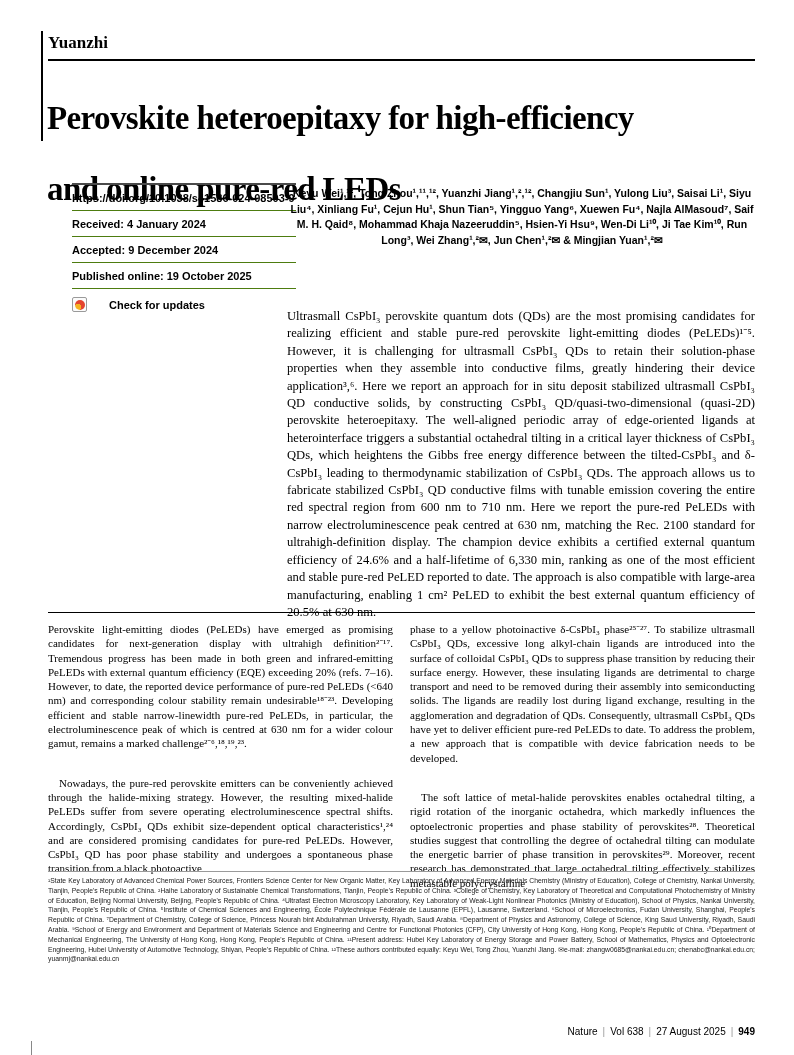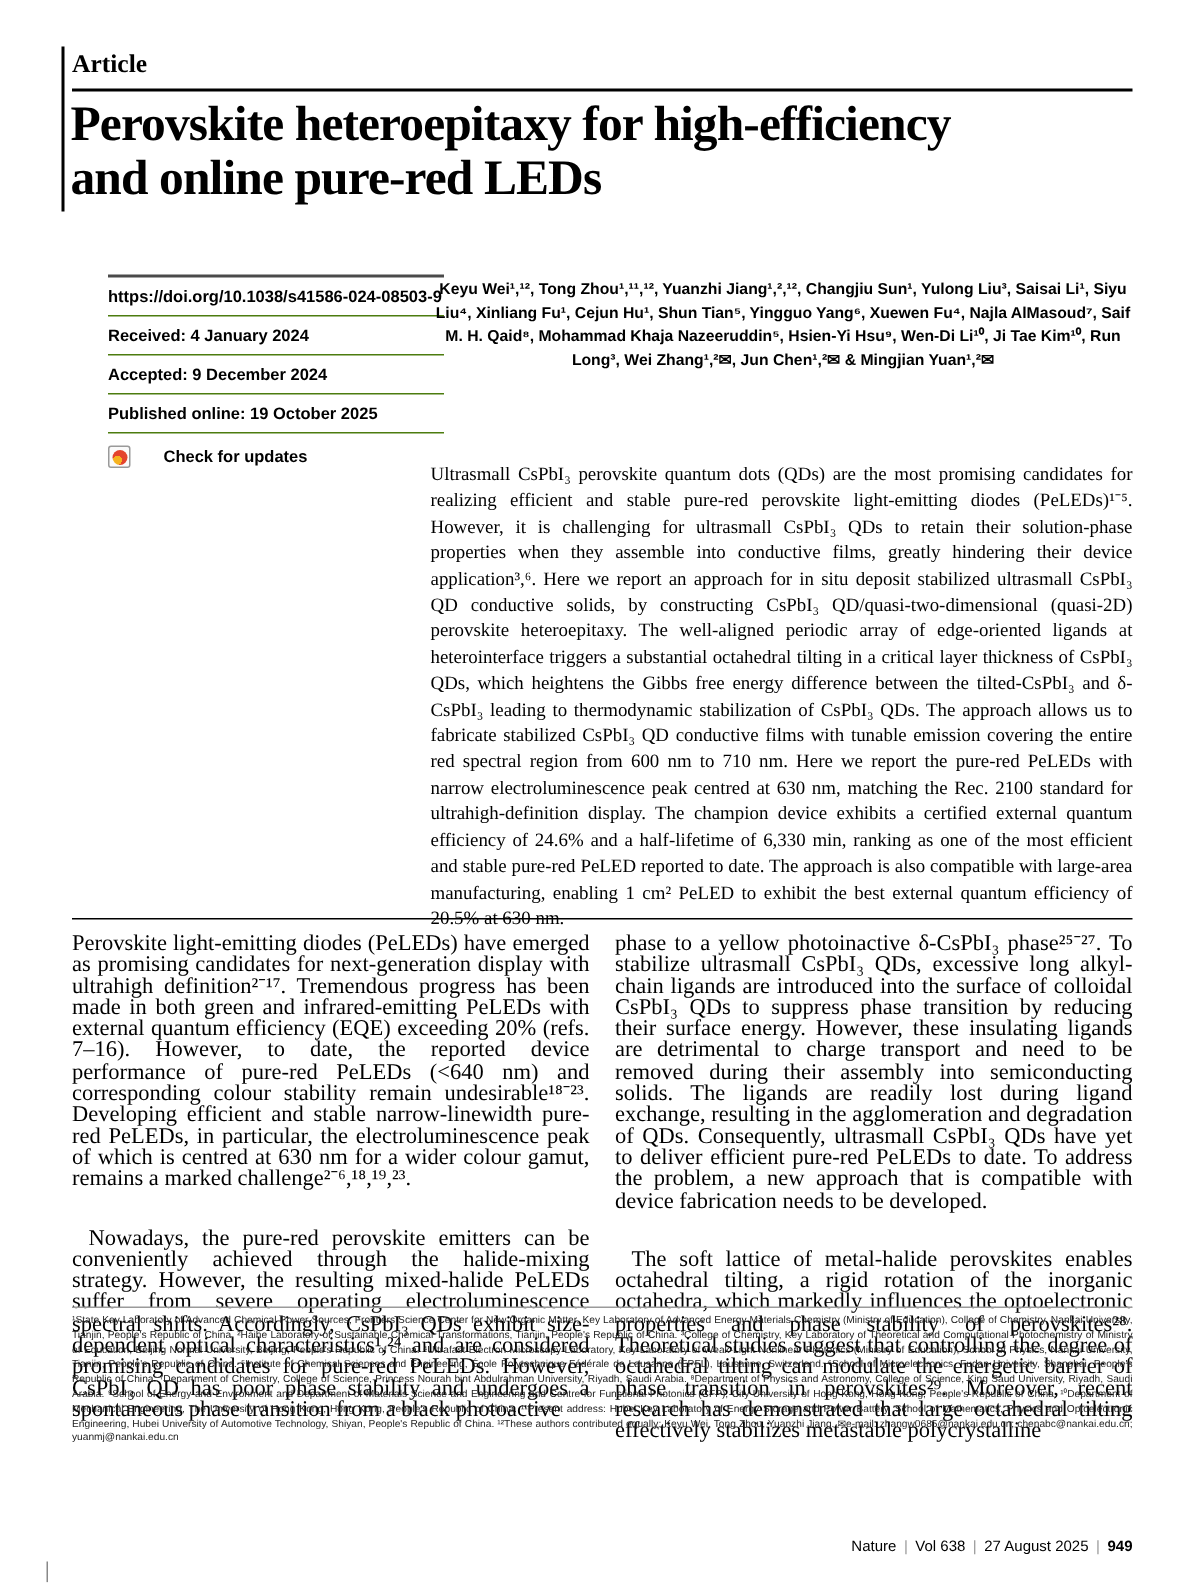--- a/index.html
+++ b/index.html
@@ -11,21 +11,21 @@
   .kicker {
     position:absolute; left:48px; top:33px;
     font-family:"Liberation Serif",serif; font-weight:700; font-size:17px;
   }
   .kicker-rule { position:absolute; left:48px; top:59px; width:707px; height:2px; background:#000; }
   .title {
     position:absolute; left:47px; top:65px; margin:0;
     font-family:"Liberation Serif",serif; font-weight:700; font-size:33px;
     line-height:36px; letter-spacing:-0.6px; color:#000;
   }
-  .title-line { display:block; white-space:nowrap; }
+  .title-line { display:block; white-space:nowrap;margin-top:35px; }
 
   .meta {
     position:absolute; left:48px; top:183px; width:224px;
     font-family:"Liberation Sans",sans-serif; font-size:11px; font-weight:700; color:#000;margin-left:24px;
   }
   .meta-row { border-top:1px solid #4d7c0f; padding:7px 0 6px; }
   .meta-row.first { border-top:2px solid #4a4a4a; }
   .meta-row.badge { display:flex; align-items:center; gap:22px; padding-top:8px; }
   .cm-icon {
     width:15px; height:15px; box-sizing:border-box; border:1px solid #9a9a9a; border-radius:2px;
@@ -44,21 +44,21 @@
   .abstract {
     position:absolute; left:287px; top:279px; width:468px;
     font-family:"Liberation Serif",serif; font-size:12.6px; line-height:17.4px;
     text-align:justify; color:#000;margin-top:29px;
   }
 
   .body-rule { position:absolute; left:48px; top:612px; width:707px; height:1px; background:#000; }
 
   .col {
     position:absolute; top:622px; width:345px;
-    font-family:"Liberation Serif",serif; font-size:15px; line-height:14.3px;
+    font-family:"Liberation Serif",serif; font-size:11px; line-height:14.3px;
     text-align:justify; color:#000;
   }
   .col-left { left:48px; }
   .col-right { left:410px; }
   .col p { margin:0; }
   .col p.indent { text-indent:11px;margin-top:25px; }
 
   .foot-rule { position:absolute; left:48px; top:871px; width:707px; height:1px; background:#9a9a9a; }
   .affiliations {
     position:absolute; left:48px; top:876px; width:707px;
@@ -75,21 +75,21 @@
 
   .crop-mark { position:absolute; left:31px; top:1041px; width:1px; height:14px; background:#888; }
 </style>
 </head>
 <body>
 
 <div class="page">
 
   <div class="article-bar"></div>
 
-  <div class="kicker">Article</div>
+  <div class="kicker">Yuanzhi</div>
   <div class="kicker-rule"></div>
 
   <h1 class="title">
     <span class="title-line">Perovskite heteroepitaxy for high-efficiency</span>
     <span class="title-line">and online pure-red LEDs</span>
   </h1>
 
   <div class="meta">
     <div class="meta-row first">https://doi.org/10.1038/s41586-024-08503-9</div>
     <div class="meta-row">Received: 4 January 2024</div>

